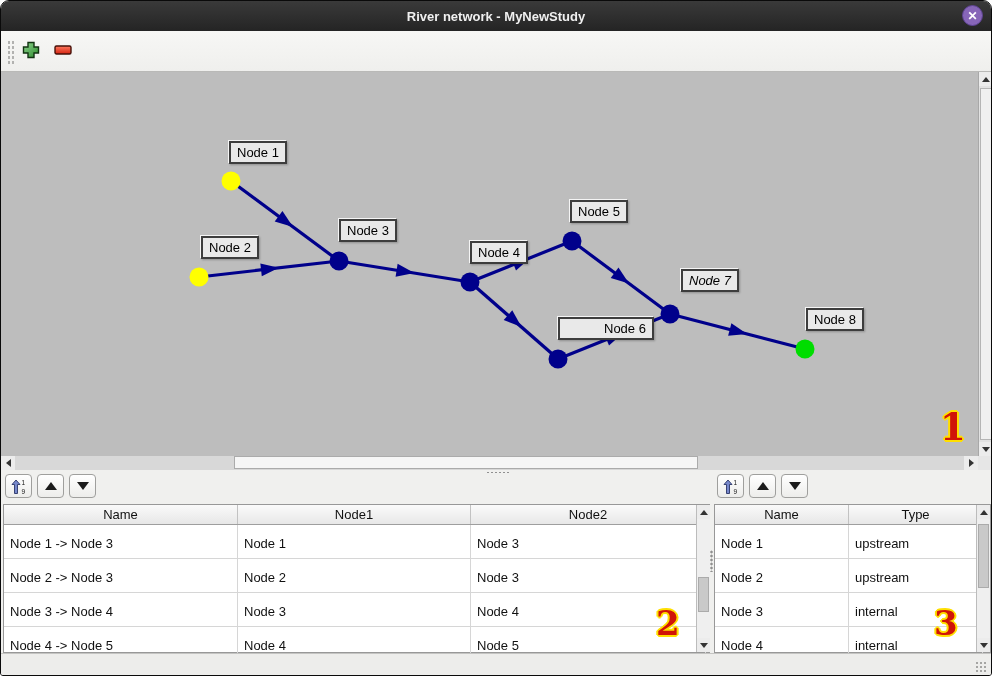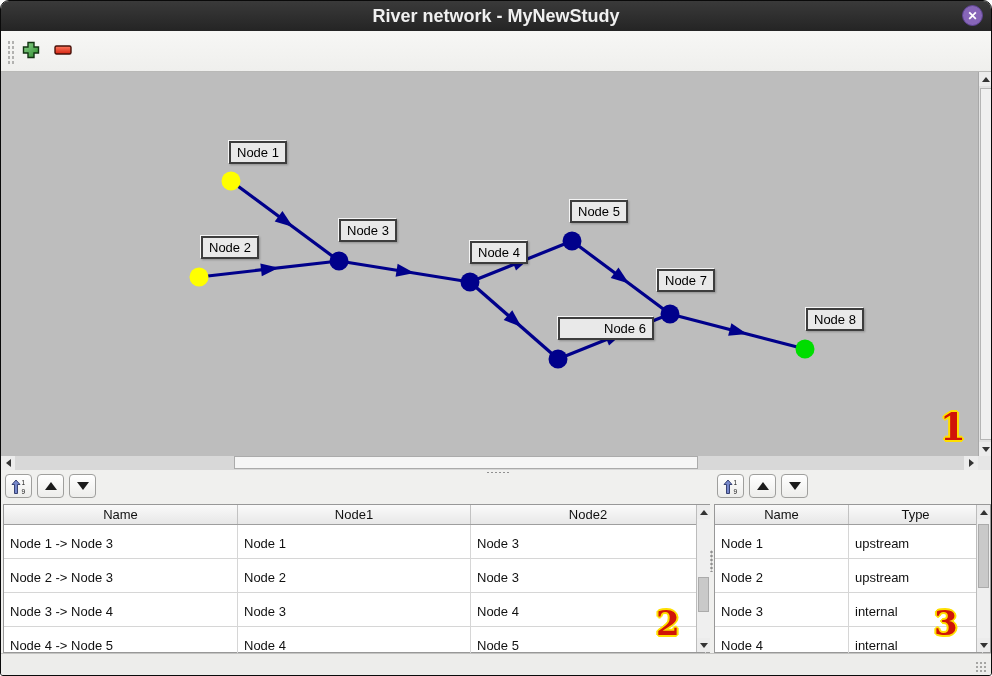--- a/index.html
+++ b/index.html
@@ -1,21 +1,21 @@
 <!DOCTYPE html>
 <html><head>
 <meta charset="utf-8">
 <style>
   html,body{margin:0;padding:0;background:#ffffff;font-family:"Liberation Sans",sans-serif;}
   .window{position:relative;width:992px;height:676px;box-sizing:border-box;
     border:1px solid #0a0a0a;border-radius:9px 9px 3px 3px;overflow:hidden;background:#f0f0ee;}
   
   .titlebar{position:absolute;left:0;top:0;width:100%;height:30px;
     background:linear-gradient(#3a3a3a,#242424);display:flex;align-items:center;justify-content:center;}
-  .title{color:#f0f0f0;font-size:18px;font-weight:bold;}
+  .title{color:#f0f0f0;font-size:13px;font-weight:bold;}
   .close-btn{position:absolute;right:8px;top:4px;width:21px;height:21px;border-radius:50%;
     background:#8766b8;border:1px solid #5e4492;color:#fff;font-size:12px;font-weight:bold;
     display:flex;align-items:center;justify-content:center;box-sizing:border-box;cursor:pointer;}
   
   .toolbar{position:absolute;left:0;top:30px;width:100%;height:41px;
     background:linear-gradient(#f7f7f5,#efefed);border-bottom:1px solid #b9b9b7;box-sizing:border-box;}
   .tb-grip{position:absolute;left:6px;top:9px;width:8px;height:24px;
     background-image:radial-gradient(#b2b2b0 1px,transparent 1.2px);background-size:4px 5px;}
   .tb-btn{position:absolute;top:9px;width:20px;height:20px;display:flex;align-items:center;justify-content:center;cursor:pointer;}
   .tb-add{left:20px;} .tb-remove{left:52px;}
@@ -139,21 +139,21 @@
         <circle cx="557" cy="287" r="9.5" fill="#00008b"></circle>
         <circle cx="669" cy="242" r="9.5" fill="#00008b"></circle>
         <circle cx="804" cy="277" r="9.5" fill="#00dd00"></circle>
       </svg>
   <div class="node-label" style="left: 228px; top: 69px;">Node 1</div>
       <div class="node-label" style="left: 200px; top: 164px;">Node 2</div>
       <div class="node-label" style="left: 338px; top: 147px;">Node 3</div>
       <div class="node-label" style="left: 469px; top: 169px;">Node 4</div>
       <div class="node-label" style="left: 569px; top: 128px;">Node 5</div>
       <div class="node-label" style="left: 557px; top: 245px; padding-left: 44px;">Node 6</div>
-      <div class="node-label" style="left: 656px; top: 197px;">Node 7</div>
+      <div class="node-label" style="left: 680px; top: 197px; font-style: italic;">Node 7</div>
       <div class="node-label" style="left: 805px; top: 236px;">Node 8</div>
     </div>
 
   <div class="vscroll-canvas">
     <div class="sb-arrow vs-up">
         <span class="tri up"></span>
       </div>
     <div class="thumb"></div>
     <div class="sb-arrow vs-down">
         <span class="tri down"></span>

